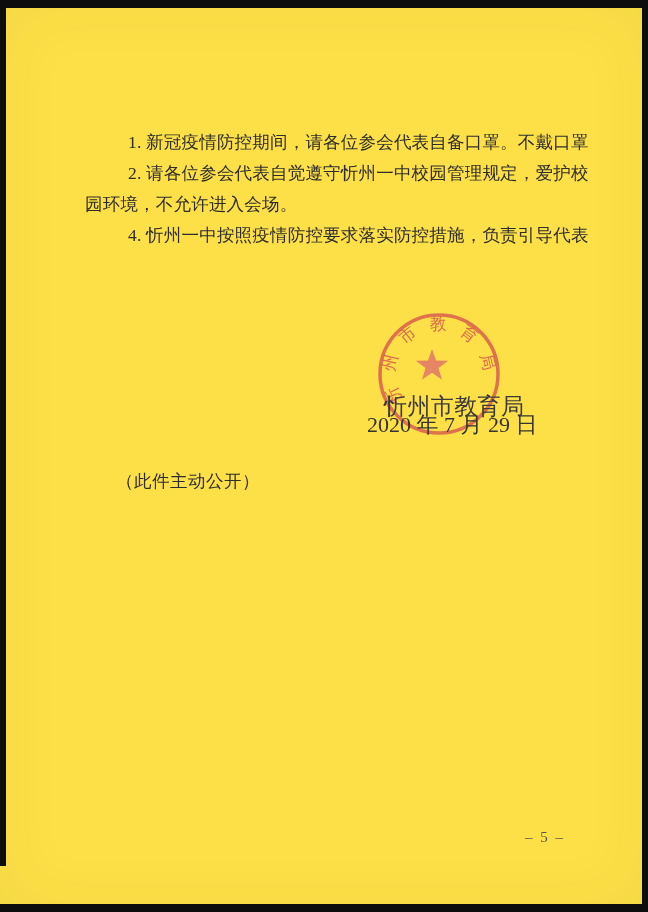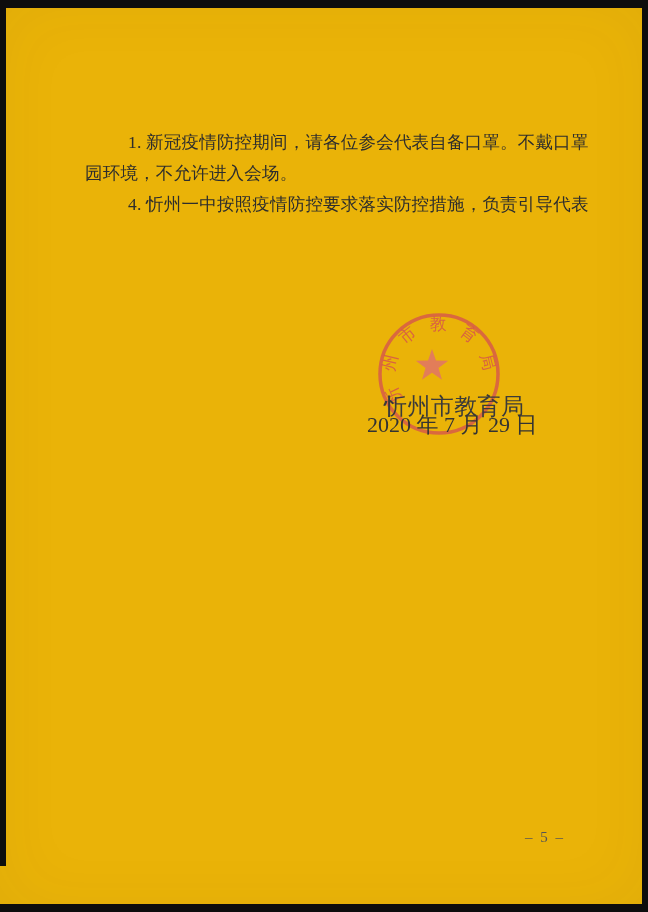--- a/index.html
+++ b/index.html
@@ -1,21 +1,21 @@
 <!DOCTYPE html>
 <html><head>
 <meta charset="utf-8">
 <style>
   html, body { margin: 0; padding: 0; background: #e8e8e8; }
   .page {
     position: relative;
     width: 648px;
     height: 912px;
     margin: 0 auto;
-    background: #eab308;
+    background: #fde047;
     overflow: hidden;
     font-family: "Liberation Serif", "DejaVu Serif", serif;
     box-shadow: inset 0 0 70px rgba(70, 62, 48, 0.06);
   }
   .edge { position: absolute; background: #0d0d0d; }
   .edge-top    { left: 0; top: 0; width: 100%; height: 8px; }
   .edge-left   { left: 0; top: 0; width: 6px; height: 866px; }
   .edge-right  { right: 0; top: 0; width: 6px; height: 100%; }
   .edge-bottom { left: 0; bottom: 0; width: 100%; height: 8px; }
 
@@ -89,34 +89,36 @@
 
 <div class="page">
 
   <div class="edge edge-top"></div>
   <div class="edge edge-left"></div>
   <div class="edge edge-right"></div>
   <div class="edge edge-bottom"></div>
 
   <div class="body-text">
     <div class="line indent">1. 新冠疫情防控期间，请各位参会代表自备口罩。不戴口罩</div>
+    <div class="line indent">2. 请各位参会代表自觉遵守忻州一中校园管理规定，爱护校</div>
     <div class="line">园环境，不允许进入会场。</div>
     <div class="line indent">4. 忻州一中按照疫情防控要求落实防控措施，负责引导代表</div>
   </div>
 
   <svg class="seal" width="136" height="136" viewBox="0 0 136 136">
     <circle cx="68" cy="68" r="59" fill="none" stroke-width="3.5" opacity="0.85" stroke="#d6534e"></circle>
     <polygon points="61,43 57,54.5 44.8,54.75 54.5,62.1 51,73.75 61,66.8 71,73.75 67.5,62.1 77.2,54.75 65,54.5" opacity="0.88" fill="#e0716c"></polygon>
     <text x="22.7" y="89.1" transform="rotate(-115 22.7 89.1)" text-anchor="middle" dominant-baseline="central" opacity="0.9" fill="#d6534e">忻</text>
     <text x="19.3" y="56.7" transform="rotate(-77 19.3 56.7)" text-anchor="middle" dominant-baseline="central" opacity="0.9" fill="#d6534e">州</text>
     <text x="36.5" y="29.1" transform="rotate(-39 36.5 29.1)" text-anchor="middle" dominant-baseline="central" opacity="0.9" fill="#d6534e">市</text>
     <text x="67.1" y="18" transform="rotate(-1 67.1 18)" text-anchor="middle" dominant-baseline="central" opacity="0.9" fill="#d6534e">教</text>
     <text x="98.1" y="28.1" transform="rotate(37 98.1 28.1)" text-anchor="middle" dominant-baseline="central" opacity="0.9" fill="#d6534e">育</text>
     <text x="116.5" y="55.9" transform="rotate(76 116.5 55.9)" text-anchor="middle" dominant-baseline="central" opacity="0.9" fill="#d6534e">局</text>
   </svg>
 
   <div class="sig-org">忻州市教育局</div>
   <div class="sig-date">2020 年 7 月 29 日</div>
 
+  <div class="disclosure">（此件主动公开）</div>
 
   <div class="page-number">– 5 –</div>
 
 </div>
 
 </body></html>

